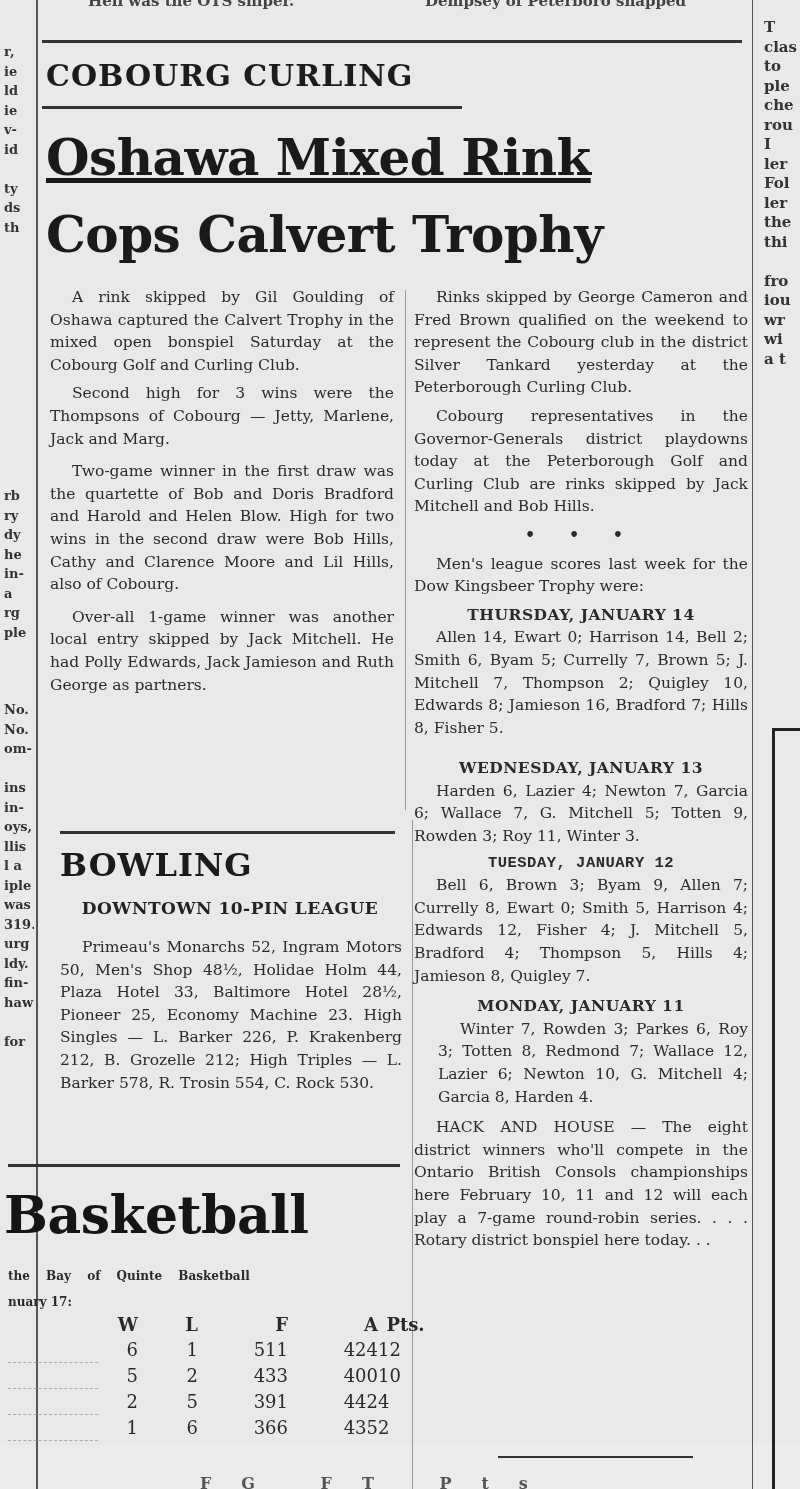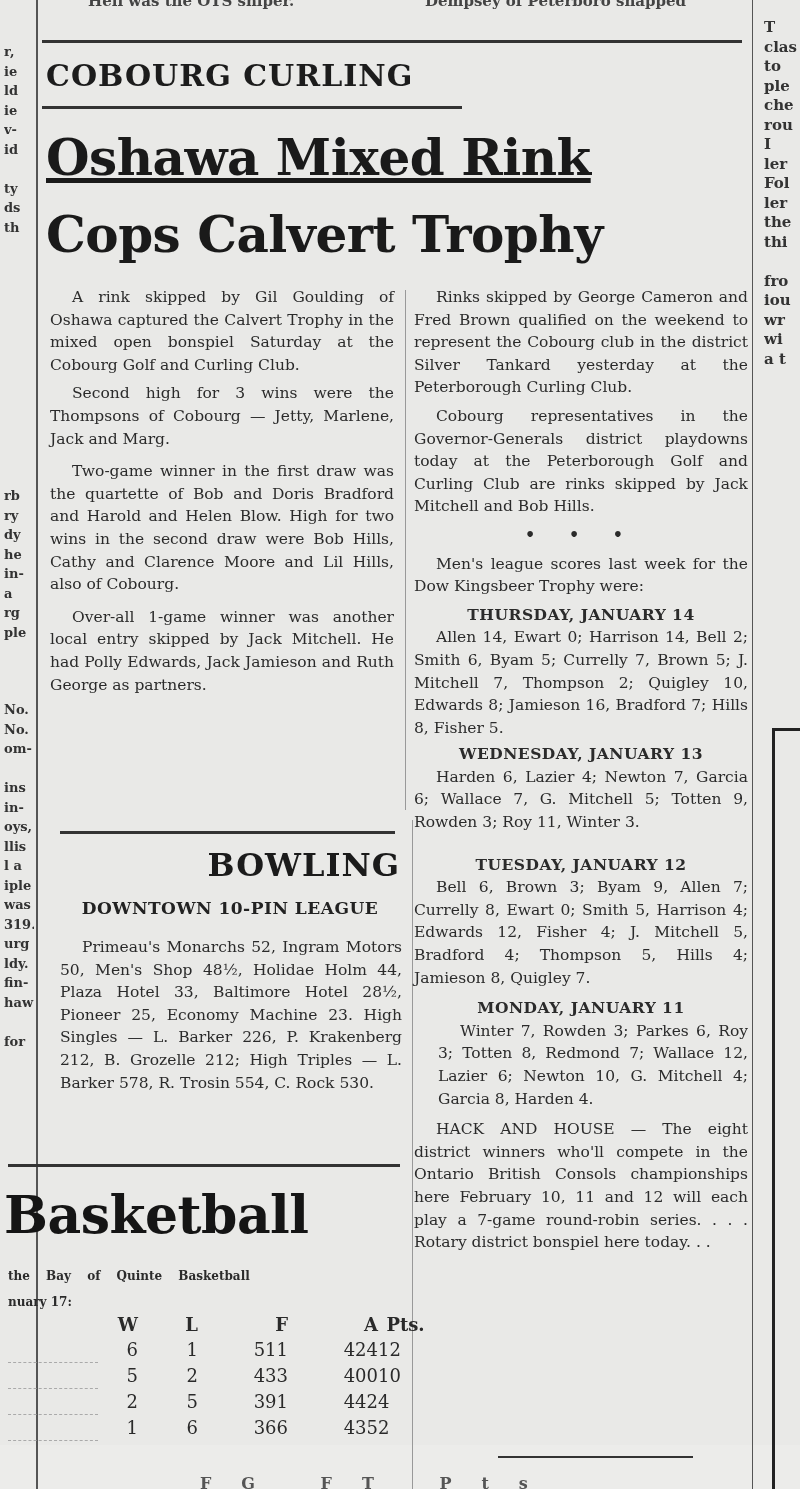--- a/index.html
+++ b/index.html
@@ -13,21 +13,21 @@
   .margin-right{position:absolute;left:764px;width:36px;font-size:15px;font-weight:bold;line-height:19.5px;color:#333;
                 white-space:pre;overflow:hidden;}
   .top-cut{position:absolute;top:-8px;font-size:15px;font-weight:bold;color:#444;white-space:nowrap;}
   .kicker{position:absolute;left:46px;top:58px;font-family:"DejaVu Serif",serif;font-weight:bold;font-size:30px;letter-spacing:1px;color:#1c1c1c;}
   .headline{position:absolute;left:46px;font-family:"DejaVu Serif",serif;font-weight:bold;font-size:50px;letter-spacing:-0.5px;color:#1a1a1a;white-space:nowrap;}
   .col{position:absolute;font-size:15.5px;line-height:22.6px;text-align:justify;color:#2b2b2b;}
   .col p{margin:0;text-indent:22px;}
   .col p + p{margin-top:6px;}
   .dayhead{font-weight:bold;text-align:center;text-indent:0 !important;letter-spacing:0.5px;}
   .dots{text-align:center;font-size:16px;letter-spacing:14px;text-indent:0 !important;font-weight:bold;}
-  .bowling-title{position:absolute;left:60px;width:340px;top:846px;text-align:right;font-weight:bold;font-size:32px;letter-spacing:1px;color:#1b1b1b;}
+  .bowling-title{position:absolute;left:60px;width:340px;top:846px;text-align:left;font-weight:bold;font-size:32px;letter-spacing:1px;color:#1b1b1b;}
   .bowling-sub{position:absolute;left:60px;width:340px;top:898px;text-align:center;font-weight:bold;font-size:17px;letter-spacing:0.5px;color:#222;}
   .basketball-title{position:absolute;left:4px;top:1184px;font-weight:bold;font-size:52px;color:#151515;letter-spacing:-0.5px;}
   .bb-intro{position:absolute;left:8px;top:1263px;width:400px;font-size:12px;line-height:26px;font-weight:bold;color:#2b2b2b;white-space:nowrap;}
   table.standings{position:absolute;left:8px;top:1312px;border-collapse:collapse;font-size:18px;color:#2a2a2a;}
   table.standings td, table.standings th{padding:0;height:25px;font-weight:normal;}
   table.standings th{font-weight:bold;}
   .team{width:90px;border-bottom:1px dashed #aaa;}
   .c-w{width:40px;text-align:right;padding-right:0;}
   .c-l{width:60px;text-align:right;}
   .c-f{width:90px;text-align:right;}
@@ -132,23 +132,23 @@
     <p style="margin-top:10px;">Over-all 1-game winner was another local entry skipped by Jack Mitchell. He had Polly Edwards, Jack Jamieson and Ruth George as partners.</p>
   </div>
 
   <div class="col" style="left:414px;top:286px;width:334px;">
     <p>Rinks skipped by George Cameron and Fred Brown qualified on the weekend to represent the Cobourg club in the district Silver Tankard yesterday at the Peterborough Curling Club.</p>
     <p>Cobourg representatives in the Governor-Generals district playdowns today at the Peterborough Golf and Curling Club are rinks skipped by Jack Mitchell and Bob Hills.</p>
     <p class="dots">• • •</p>
     <p>Men's league scores last week for the Dow Kingsbeer Trophy were:</p>
     <p class="dayhead">THURSDAY, JANUARY 14</p>
     <p style="margin-top:0;">Allen 14, Ewart 0; Harrison 14, Bell 2; Smith 6, Byam 5; Currelly 7, Brown 5; J. Mitchell 7, Thompson 2; Quigley 10, Edwards 8; Jamieson 16, Bradford 7; Hills 8, Fisher 5.</p>
-    <p class="dayhead" style="margin-top:4px;">WEDNESDAY, JANUARY 13</p>
+    <p class="dayhead" style="margin-top:18px;">WEDNESDAY, JANUARY 13</p>
     <p style="margin-top:0;">Harden 6, Lazier 4; Newton 7, Garcia 6; Wallace 7, G. Mitchell 5; Totten 9, Rowden 3; Roy 11, Winter 3.</p>
-    <p class="dayhead" style="margin-top:20px;">TUESDAY, JANUARY 12</p>
+    <p class="dayhead" style="margin-top:4px;font-family:Liberation Mono, monospace;">TUESDAY, JANUARY 12</p>
     <p style="margin-top:0;">Bell 6, Brown 3; Byam 9, Allen 7; Currelly 8, Ewart 0; Smith 5, Harrison 4; Edwards 12, Fisher 4; J. Mitchell 5, Bradford 4; Thompson 5, Hills 4; Jamieson 8, Quigley 7.</p>
     <p class="dayhead" style="margin-top:8px;">MONDAY, JANUARY 11</p>
     <p style="margin-top:0;padding-left:24px;">Winter 7, Rowden 3; Parkes 6, Roy 3; Totten 8, Redmond 7; Wallace 12, Lazier 6; Newton 10, G. Mitchell 4; Garcia 8, Harden 4.</p>
     <p style="margin-top:8px;">HACK AND HOUSE — The eight district winners who'll compete in the Ontario British Consols championships here February 10, 11 and 12 will each play a 7-game round-robin series. . . . Rotary district bonspiel here today. . .</p>
   </div>
 
   <div class="bowling-title">BOWLING</div>
   <div class="bowling-sub">DOWNTOWN 10-PIN LEAGUE</div>
   <div class="col" style="left:60px;top:936px;width:342px;">
     <p>Primeau's Monarchs 52, Ingram Motors 50, Men's Shop 48½, Holidae Holm 44, Plaza Hotel 33, Baltimore Hotel 28½, Pioneer 25, Economy Machine 23. High Singles — L. Barker 226, P. Krakenberg 212, B. Grozelle 212; High Triples — L. Barker 578, R. Trosin 554, C. Rock 530.</p>

